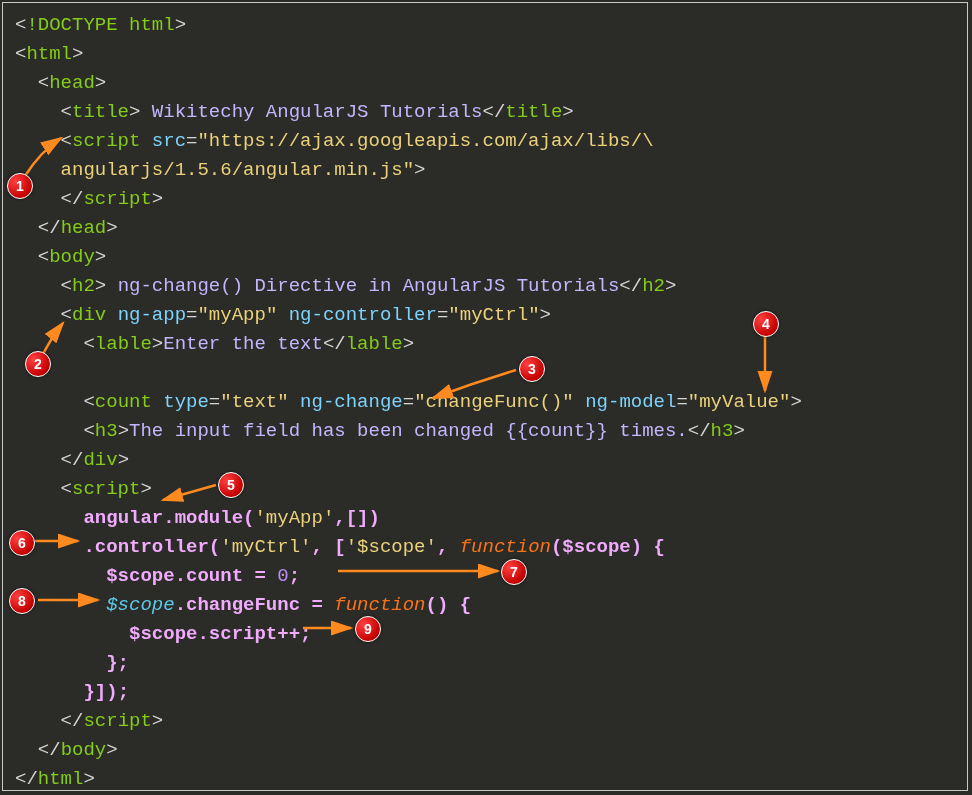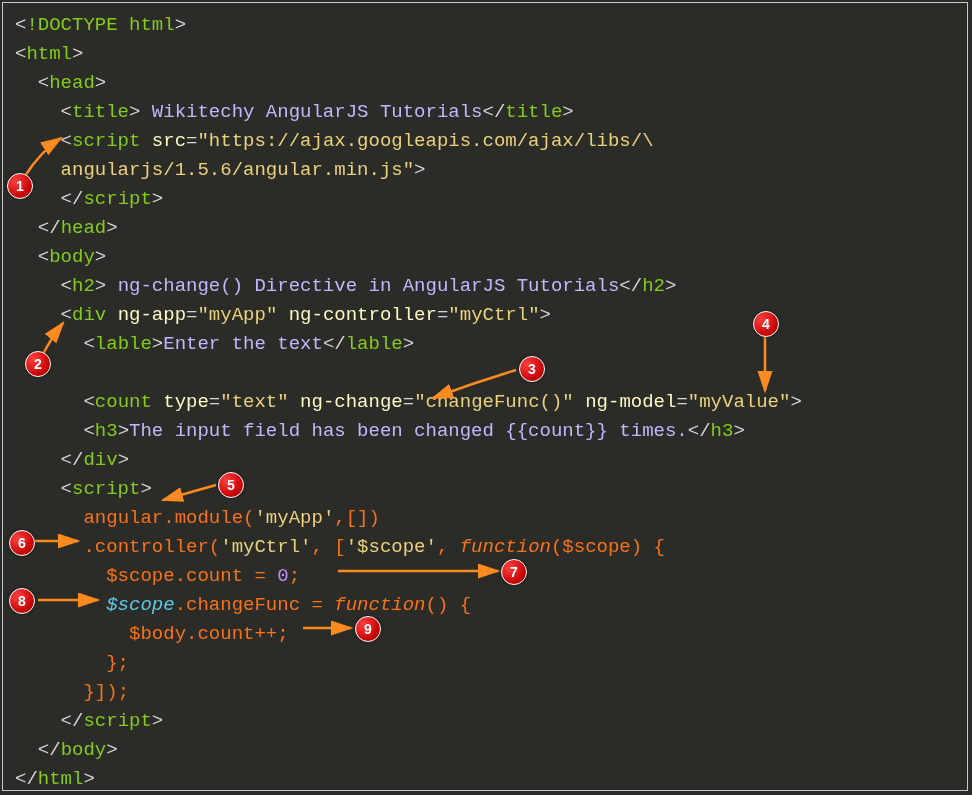--- a/index.html
+++ b/index.html
@@ -29,26 +29,26 @@
     padding: 8px 12px 8px 12px;
     font-family: Consolas, "Courier New", monospace;
     font-size: 19px;
     line-height: 29px;
     white-space: pre;
     color: #d6d6d6;
   }
   
   .p  { color: #d6d6d6; }       
   .nm { color: #84cc16; }       
-  .an { color: #fef9c3; }       
+  .an { color: #7dd3fc; }       
   .av { color: #ebd27a; }       
   .tx { color: #c4b5fd; }       
   .fn { color: #f97316; font-style: italic; } 
   .sc { color: #5bc8e6; font-style: italic; } 
-  .id { color: #f97316; }       
+  .id { color: #f0abfc; font-weight: bold; }       
   .nu { color: #b98df2; }       
 
   
   .badge {
     position: absolute;
     width: 24px;
     height: 24px;
     border-radius: 50%;
     background: radial-gradient(circle at 30% 30%, #ff4040, #c40000 70%, #7a0000);
     color: #fff;
@@ -88,21 +88,21 @@
       <span class="p">&lt;</span><span class="nm">lable</span><span class="p">&gt;</span><span class="tx">Enter the text</span><span class="p">&lt;/</span><span class="nm">lable</span><span class="p">&gt;</span>
 
       <span class="p">&lt;</span><span class="nm">count</span> <span class="an">type</span><span class="p">=</span><span class="av">"text"</span> <span class="an">ng-change</span><span class="p">=</span><span class="av">"changeFunc()"</span> <span class="an">ng-model</span><span class="p">=</span><span class="av">"myValue"</span><span class="p">&gt;</span>
       <span class="p">&lt;</span><span class="nm">h3</span><span class="p">&gt;</span><span class="tx">The input field has been changed {{count}} times.</span><span class="p">&lt;/</span><span class="nm">h3</span><span class="p">&gt;</span>
     <span class="p">&lt;/</span><span class="nm">div</span><span class="p">&gt;</span>
     <span class="p">&lt;</span><span class="nm">script</span><span class="p">&gt;</span>
       <span class="id">angular</span><span class="id">.module(</span><span class="av">'myApp'</span><span class="id">,[])</span>
       <span class="id">.controller(</span><span class="av">'myCtrl'</span><span class="id">, [</span><span class="av">'$scope'</span><span class="id">, </span><span class="fn">function</span><span class="id">($scope) {</span>
         <span class="id">$scope.count = </span><span class="nu">0</span><span class="id">;</span>
         <span class="sc">$scope</span><span class="id">.changeFunc = </span><span class="fn">function</span><span class="id">() {</span>
-          <span class="id">$body.count++;</span>
+          <span class="id">$scope.script++;</span>
         <span class="id">};</span>
       <span class="id">}]);</span>
     <span class="p">&lt;/</span><span class="nm">script</span><span class="p">&gt;</span>
   <span class="p">&lt;/</span><span class="nm">body</span><span class="p">&gt;</span>
 <span class="p">&lt;/</span><span class="nm">html</span><span class="p">&gt;</span></pre>
 
 <svg class="arrows">
   <defs>
     <marker id="ah" markerWidth="10" markerHeight="10" refX="8" refY="3" orient="auto">
       <path d="M0,0 L9,3 L0,6 Z" fill="#ff8a1f"></path>

